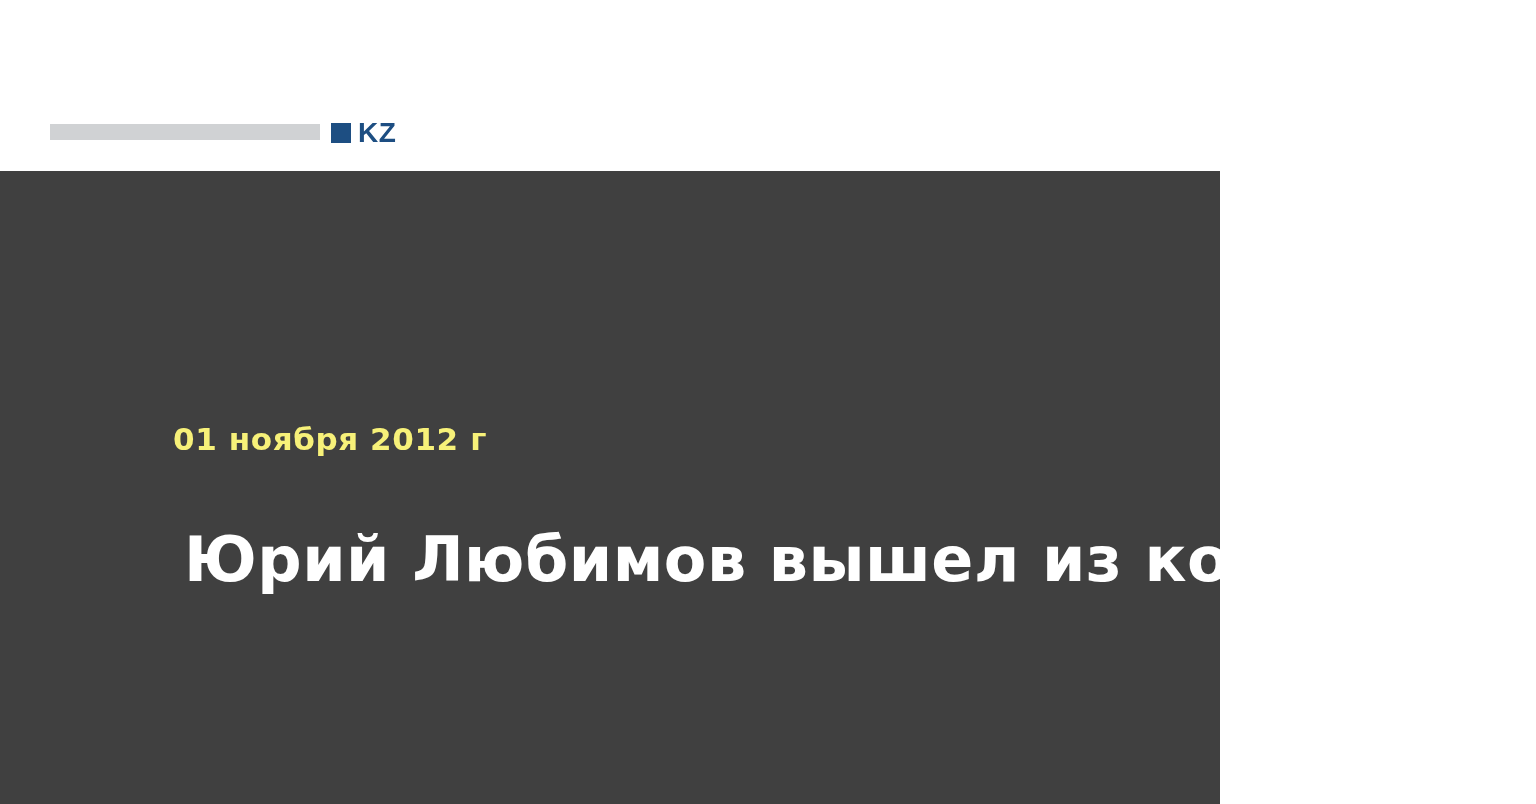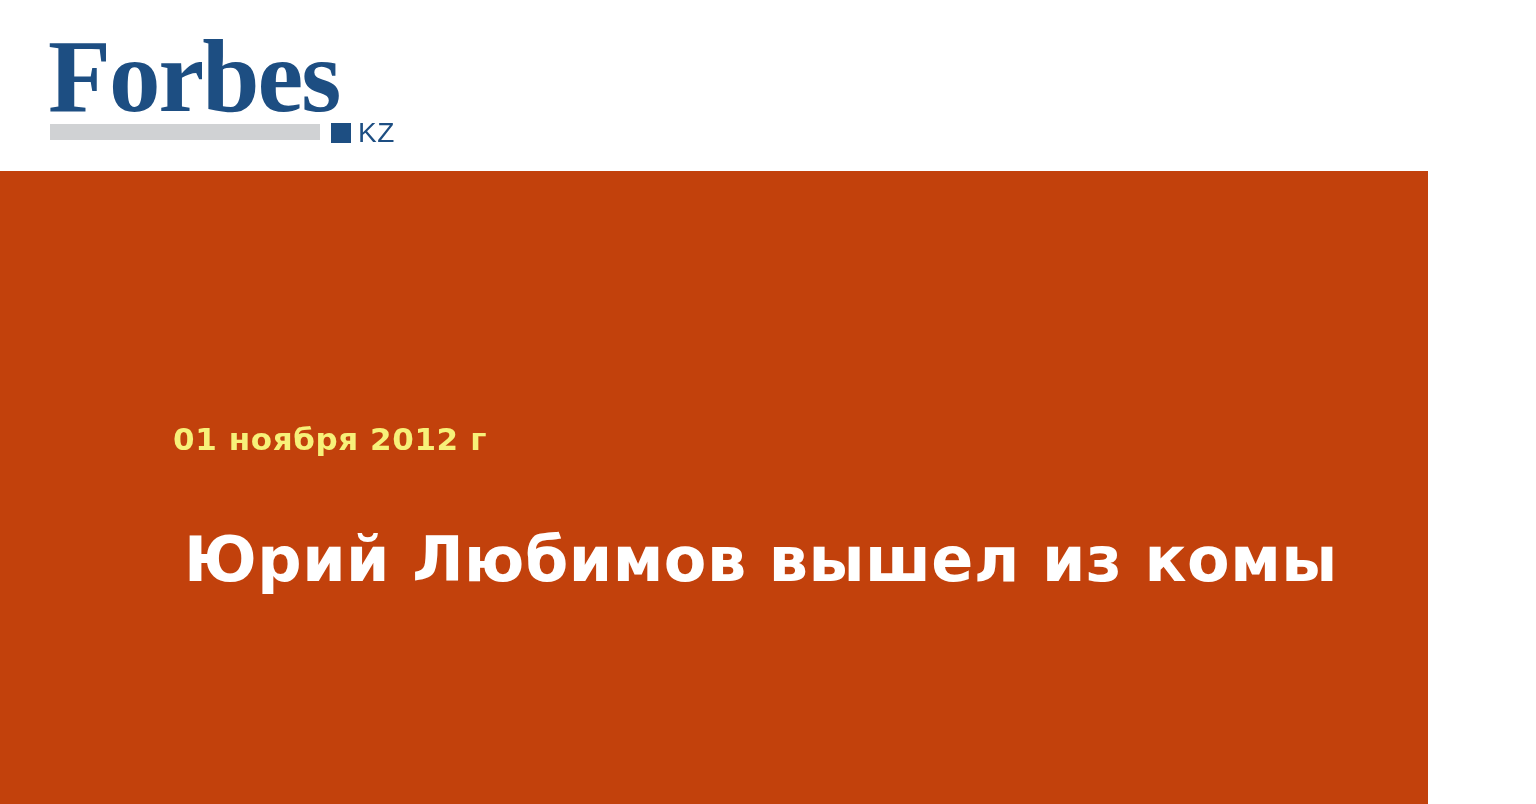--- a/index.html
+++ b/index.html
@@ -64,36 +64,36 @@
     top: 97px;
     width: 20px;
     height: 20px;
     background: #1d4e82;
   }
   .logo-kz {
     position: absolute;
     left: 310px;
     top: 93px;
     font-family: "Liberation Sans", sans-serif;
-    font-weight: normal;
+    font-weight: bold;
     font-size: 28px;
     line-height: 28px;
     letter-spacing: 0.5px;
     color: #1d4e82;
     text-transform: uppercase;
   }
 
   
   .article-hero {
     position: absolute;
     left: 0;
     top: 171px;
-    width: 1428px;
+    width: 1220px;
     height: 633px;
-    background: #c2410c;
+    background: #404040;
   }
   .article-date {
     position: absolute;
     left: 173px;
     top: 249px;
     font-family: "DejaVu Sans", sans-serif;
     font-weight: bold;
     font-size: 31px;
     line-height: 38px;
     letter-spacing: 0.6px;
@@ -114,21 +114,20 @@
     color: #ffffff;
   }
 </style>
 </head>
 <body>
 
 <div class="page">
 
   <header class="site-header">
     <a class="logo" href="#">
-      <span class="logo-wordmark">Forbes</span>
       <span class="logo-rule"></span>
       <span class="logo-square"></span>
       <span class="logo-kz">kz</span>
     </a>
   </header>
 
   <section class="article-hero">
     <div class="article-date">01 ноября 2012 г</div>
     <h1 class="article-title">Юрий Любимов вышел из комы</h1>
   </section>

